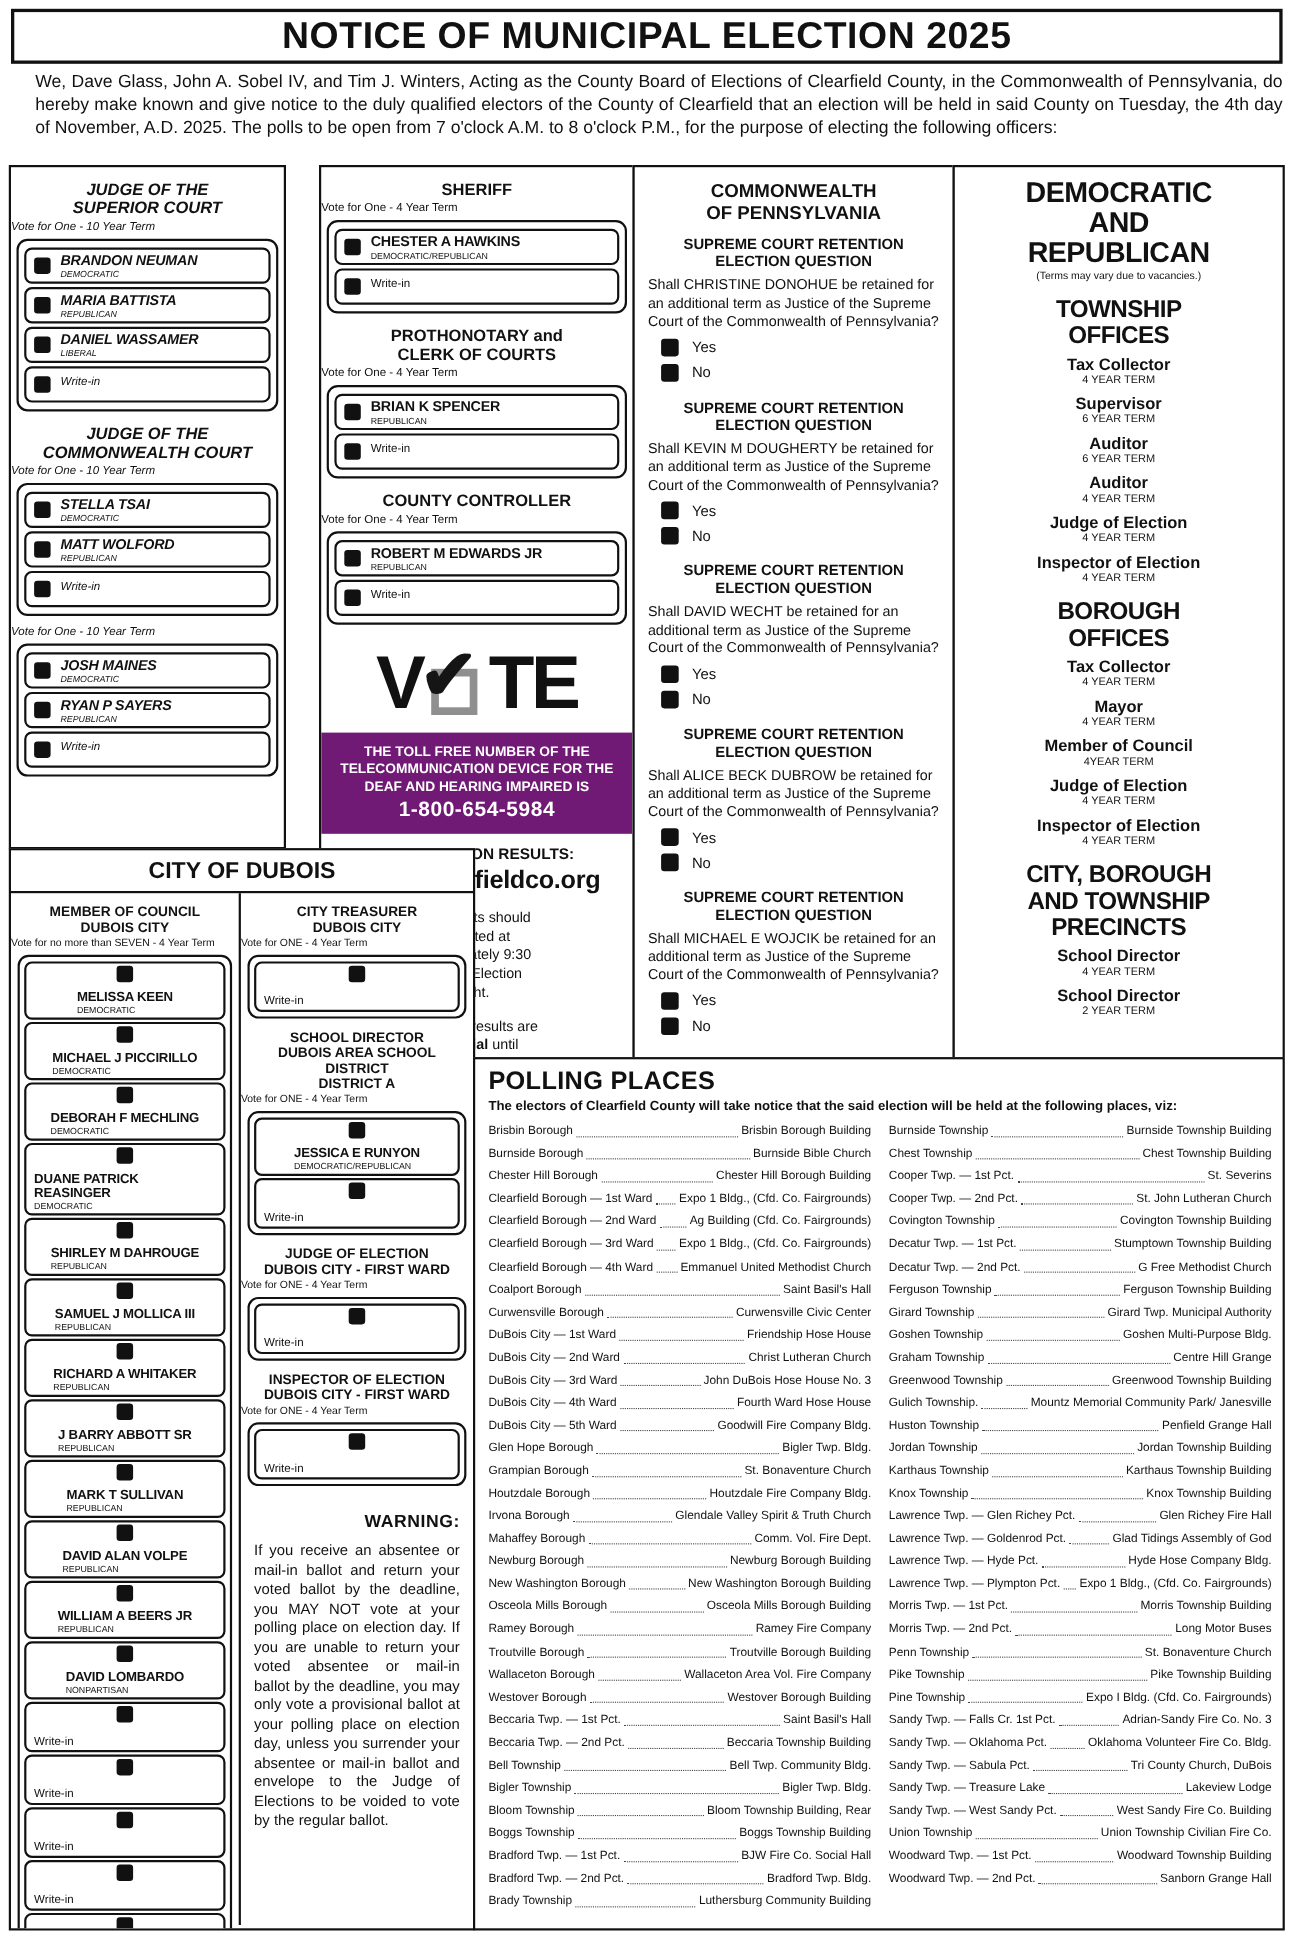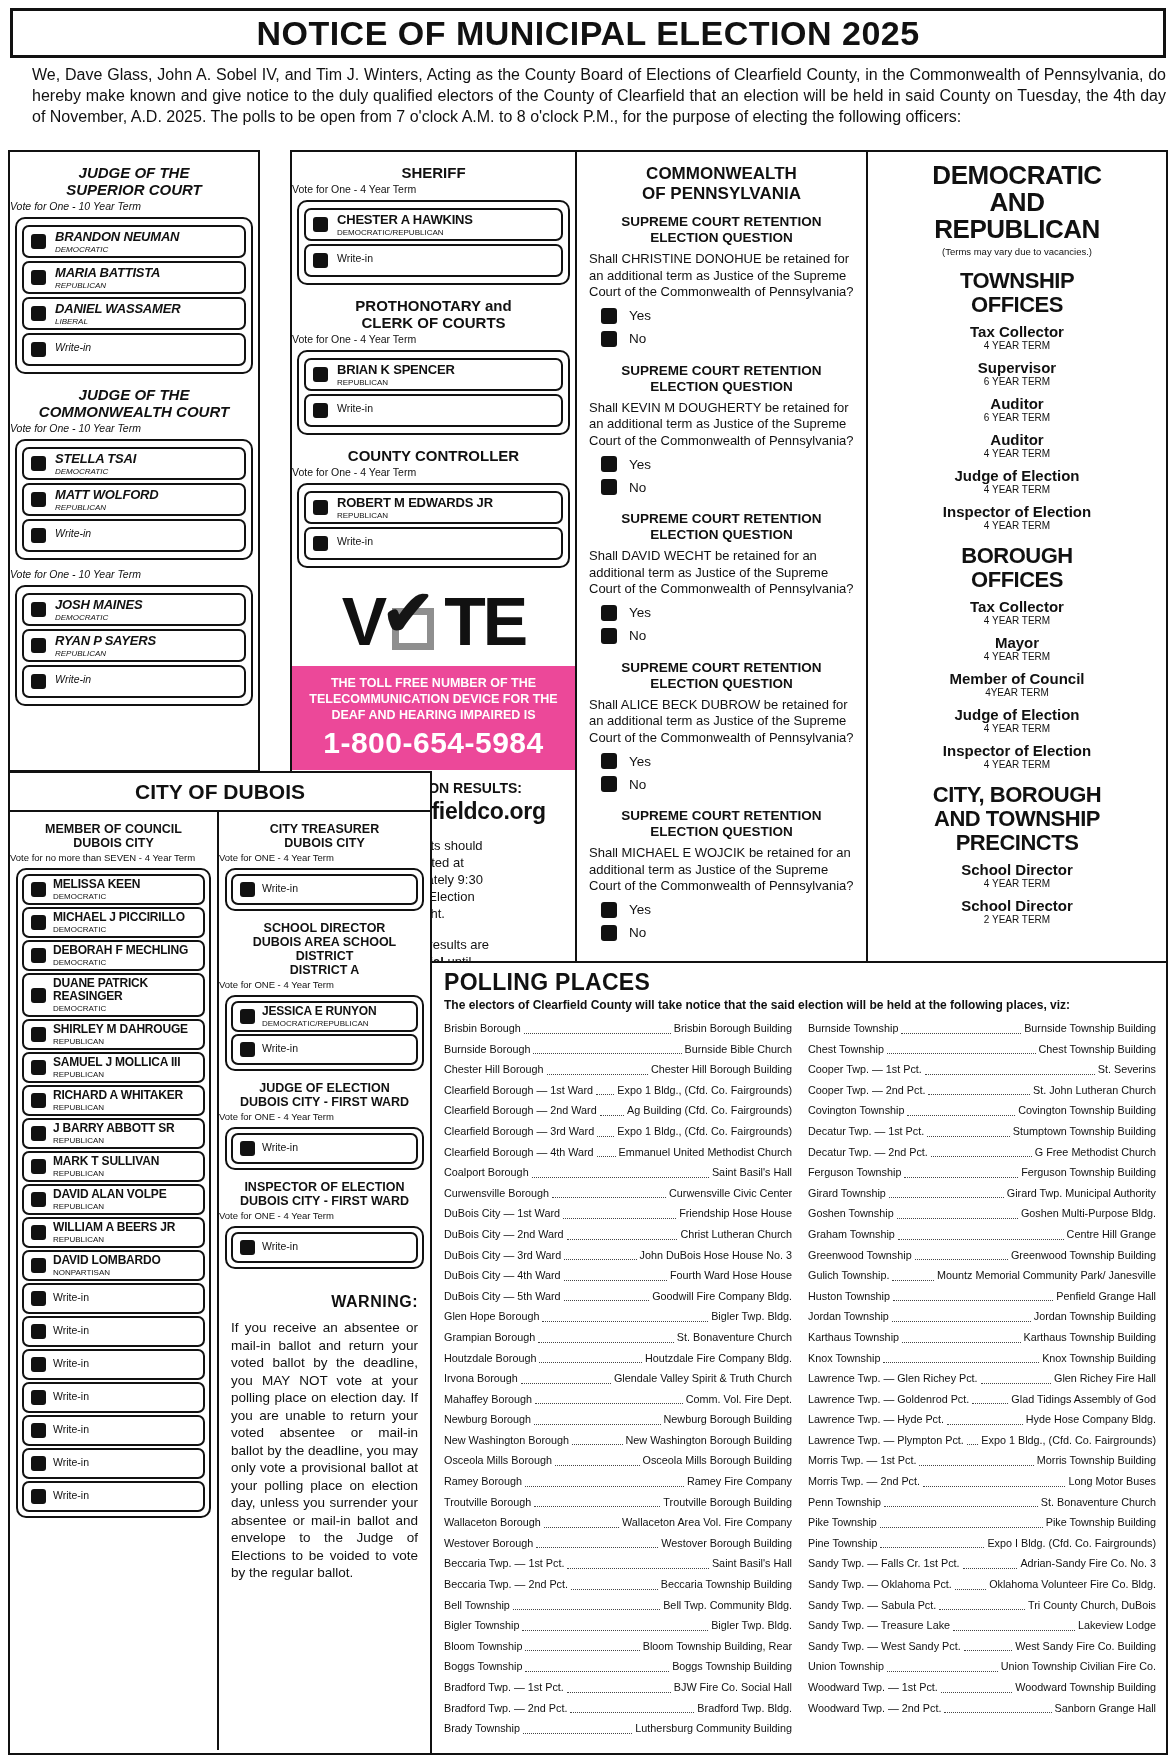--- a/index.html
+++ b/index.html
@@ -38,23 +38,23 @@
   .target { width:15px; height:15px; border-radius:3px; background:#111; flex:none; }
   .opt-name { display:block; font-size:13px; font-weight:bold; line-height:14px; letter-spacing:-.2px; }
   .opt-party { display:block; font-size:8px; line-height:9px; margin-top:1px; }
   .writein-label { font-size:10.5px; align-self:flex-start; padding-top:4px; }
   
   .vote-logo { display:flex; justify-content:center; align-items:center; margin:12px 0 4px; height:82px; }
   .vl-letter { font-size:68px; font-weight:900; letter-spacing:-3px; line-height:82px; }
   .vl-o { position:relative; width:56px; height:82px; margin:0 2px; }
   .vl-box { position:absolute; left:6px; top:28px; width:42px; height:42px; border:7px solid #8f8f8f; }
   .vl-check { position:absolute; left:-5px; top:-4px; font-size:64px; font-weight:bold; color:#151515; }
-  .tty-box { background:#ec4899; color:#fff; text-align:center; padding:9px 10px 10px; margin-top:4px; }
+  .tty-box { background:#701a75; color:#fff; text-align:center; padding:9px 10px 10px; margin-top:4px; }
   .tty-text { font-size:12.5px; font-weight:bold; line-height:16px; }
-  .tty-phone { font-size:30px; font-weight:bold; margin-top:3px; letter-spacing:.5px; }
+  .tty-phone { font-size:19px; font-weight:bold; margin-top:3px; letter-spacing:.5px; }
   .results-heading { text-align:center; font-weight:bold; font-size:14px; margin-top:10px; }
   .results-url { text-align:center; font-weight:bold; font-size:23px; margin-top:2px; letter-spacing:-.3px; }
   .first-results { margin:12px 4px 0 74px; width:124px; font-size:13px; line-height:17px; text-align:center; }
   .first-results p + p { margin-top:14px; }
   
   .cw-title { font-size:17px; font-weight:bold; text-align:center; white-space:pre-line;
     line-height:20px; margin:12px 0 4px; }
   .question { margin:10px 12px 16px; }
   .q-heading { font-size:13.5px; font-weight:bold; text-align:center; white-space:pre-line;
     line-height:16px; margin-bottom:5px; }
@@ -73,21 +73,21 @@
   .office-term { font-size:10px; line-height:12px; }
   
   .dubois-title { font-size:21px; font-weight:bold; text-align:center; padding:7px 0 6px;
     border-bottom:2px solid #111; }
   .dubois-cols { display:flex; height:calc(100% - 42px); }
   .dubois-left { width:207px; }
   .dubois-right { flex:1; border-left:2px solid #111; }
   .race-title.sm { font-size:12.5px; line-height:14px; margin:10px 4px 2px; }
   .race-instr.sm { font-size:9.5px; }
   .race-group.tight { margin:2px 6px 8px; padding:2px; }
-  .tight .opt { min-height:31px; margin:2px; gap:7px; }
+  .tight .opt { min-height:31px; margin:2px; gap:7px;flex-direction:column; }
   .tight .opt-name { font-size:12px; line-height:13px; }
   .warning { margin:24px 12px 0; }
   .warning-heading { text-align:right; font-size:16px; font-weight:bold; margin-bottom:8px; letter-spacing:.5px; }
   .warning-text { font-size:13.5px; line-height:17.5px; text-align:justify; }
   
   .pp-title { font-size:23px; font-weight:bold; letter-spacing:.3px; }
   .pp-intro { font-size:12px; font-weight:bold; margin:2px 0 6px; }
   .pp-cols { display:flex; gap:16px; }
   .pp-col { flex:1; min-width:0; }
   .pp-row { display:flex; align-items:flex-end; font-size:10.8px; line-height:20.6px;

